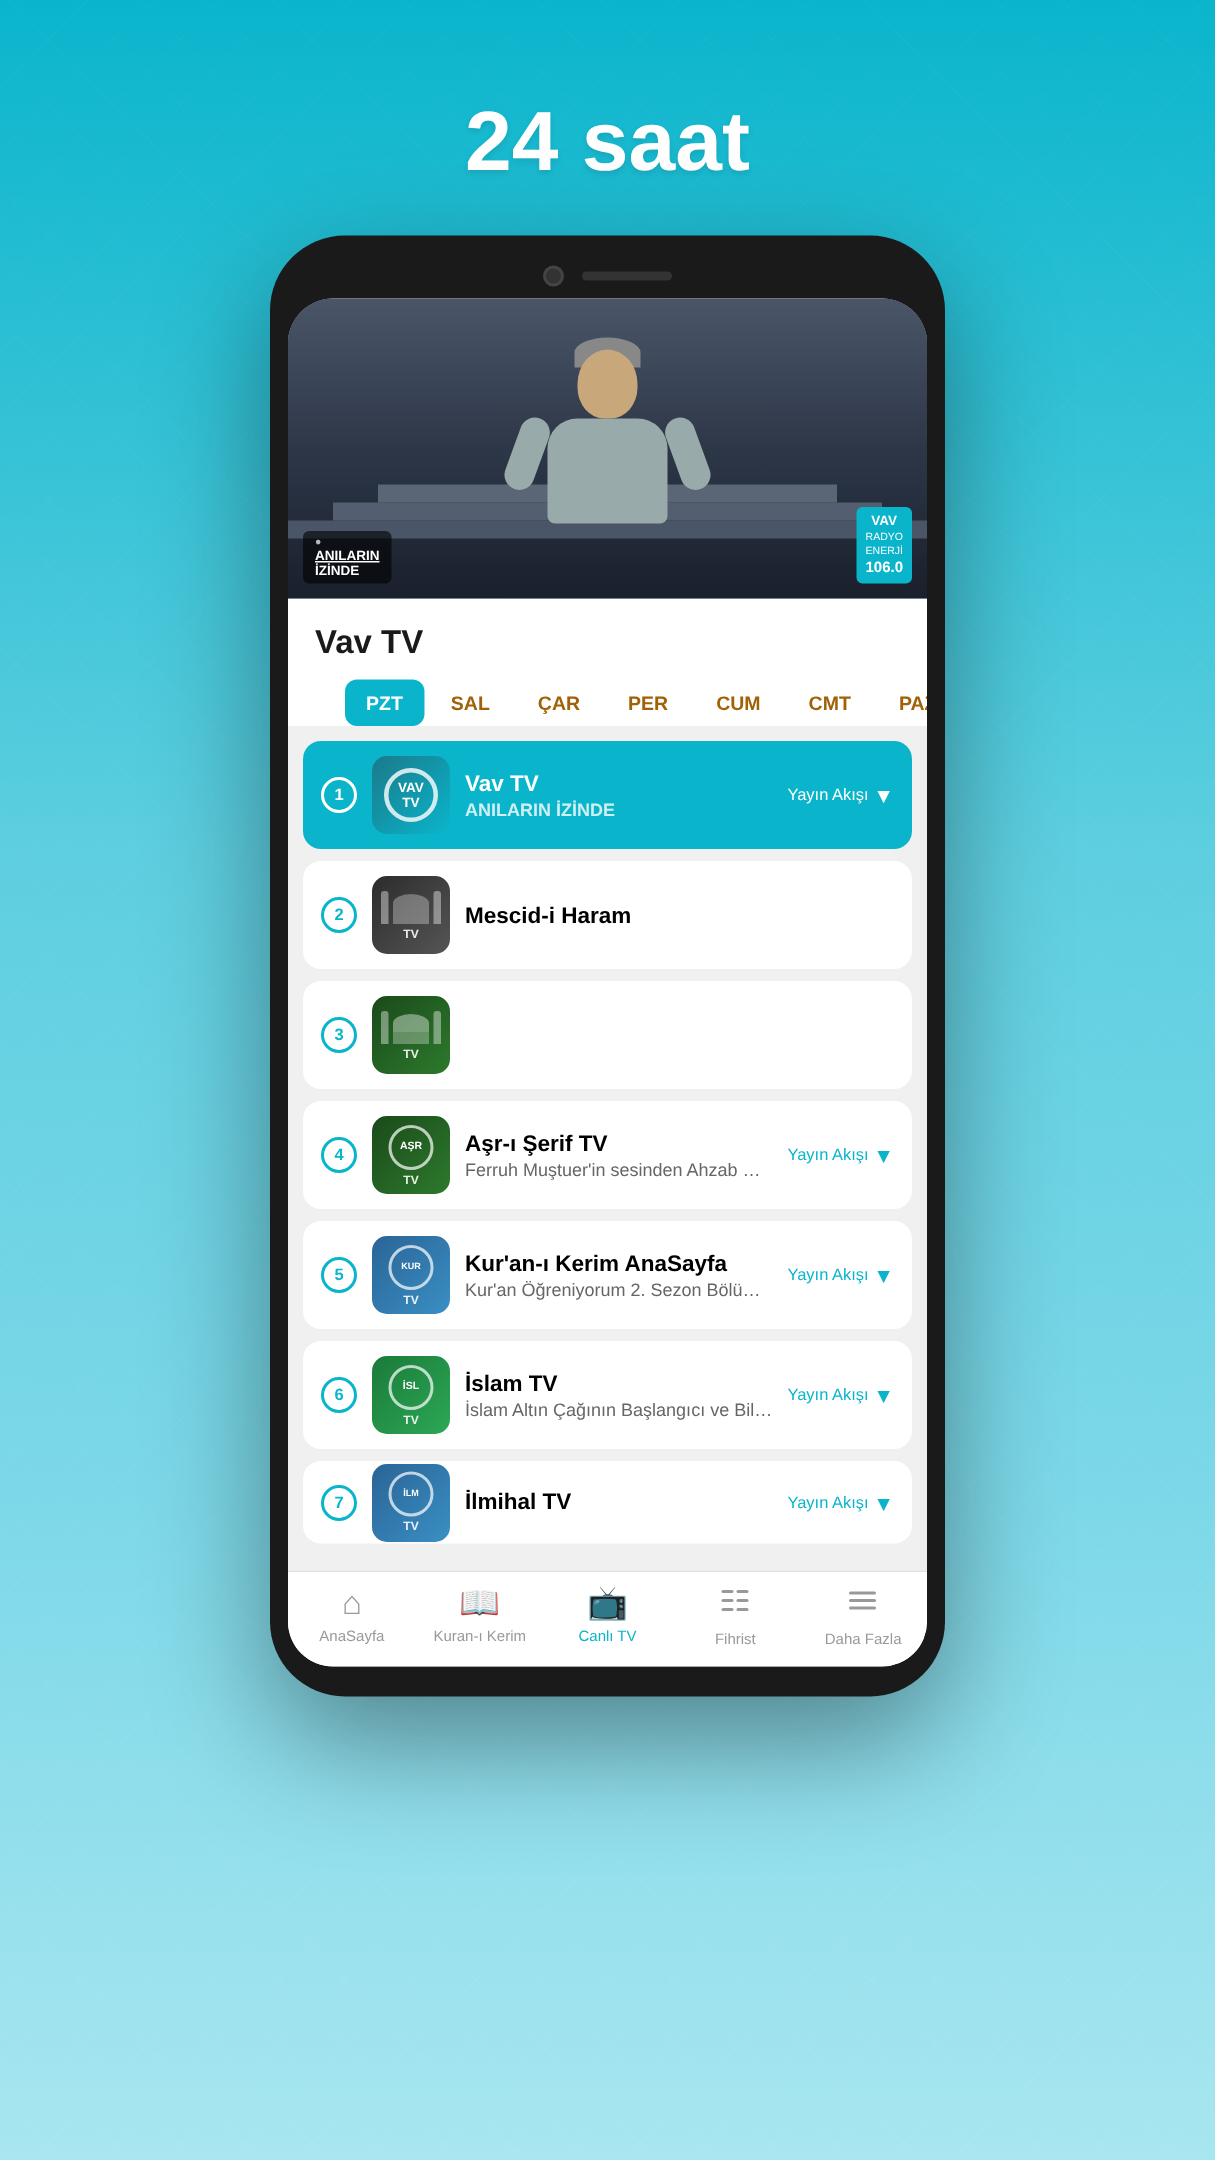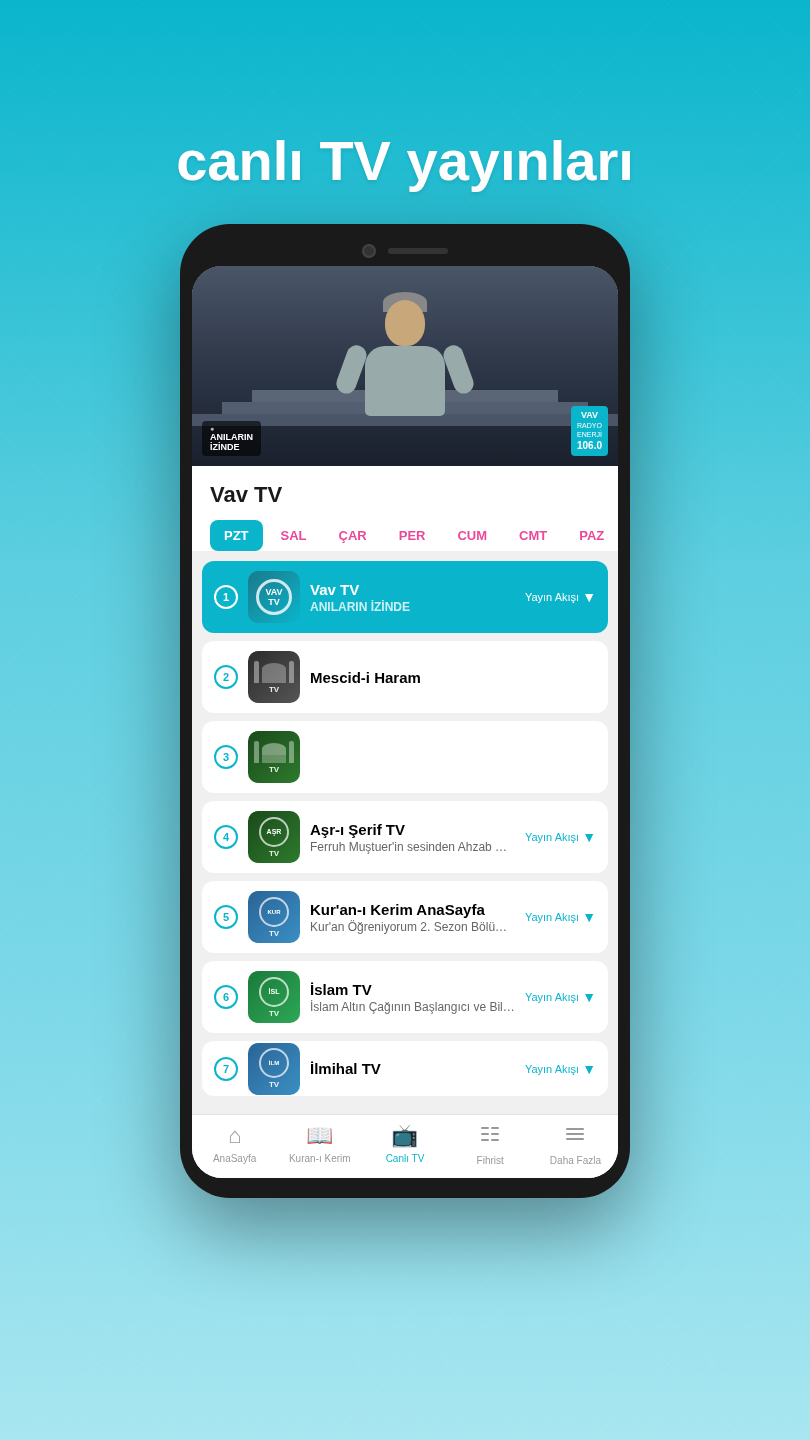--- a/index.html
+++ b/index.html
@@ -140,27 +140,28 @@
       gap: 4px;
       padding-bottom: 0;
     }
 
     .day-tab {
       padding: 8px 14px;
       border-radius: 8px;
       font-size: 13px;
       font-weight: 600;
       cursor: pointer;
-      color: #ec4899;
+      color: #a16207;
       background: transparent;
     }
 
     .day-tab.active {
       background: #0ab5cc;
       color: white;
+      margin-left: 20px;
     }
 
     
     .channel-list {
       background: #f0f0f0;
       padding: 10px 10px;
     }
 
     .channel-item {
       display: flex;
@@ -442,22 +443,21 @@
       overflow: hidden;
     }
   </style>
 </head>
 <body>
 
 <div class="bg-pattern"></div>
 
 <div class="header-text">
   <h1>
-    <br>
-    <span>canlı TV yayınları</span>
+    <span>24 saat</span><br>
   </h1>
 </div>
 
 <div class="phone-wrapper">
   <div class="phone">
 
     <div class="phone-notch-area">
       <div class="phone-camera"></div>
       <div class="phone-speaker"></div>
     </div>
@@ -479,21 +479,21 @@
             <div class="speaker-head"></div>
             <div style="position:relative;">
               <div class="speaker-torso"></div>
               <div class="speaker-arm-left"></div>
               <div class="speaker-arm-right"></div>
             </div>
           </div>
 
           <div class="video-overlay-left">
             <span style="font-size:7px;opacity:0.7;">●</span>
-            <span style="font-size:9px;font-weight:700;">ANILARIN</span>
+            <span style="font-size:9px;font-weight:700;text-decoration:underline;">ANILARIN</span>
             <span style="font-size:9px;font-weight:700;">İZİNDE</span>
           </div>
 
           <div class="video-overlay-right">
             <div style="font-weight:700;font-size:9px;">VAV</div>
             <div style="font-size:7px;">RADYO</div>
             <div style="font-size:7px;">ENERJİ</div>
             <div style="font-weight:700;font-size:10px;">106.0</div>
           </div>
 

